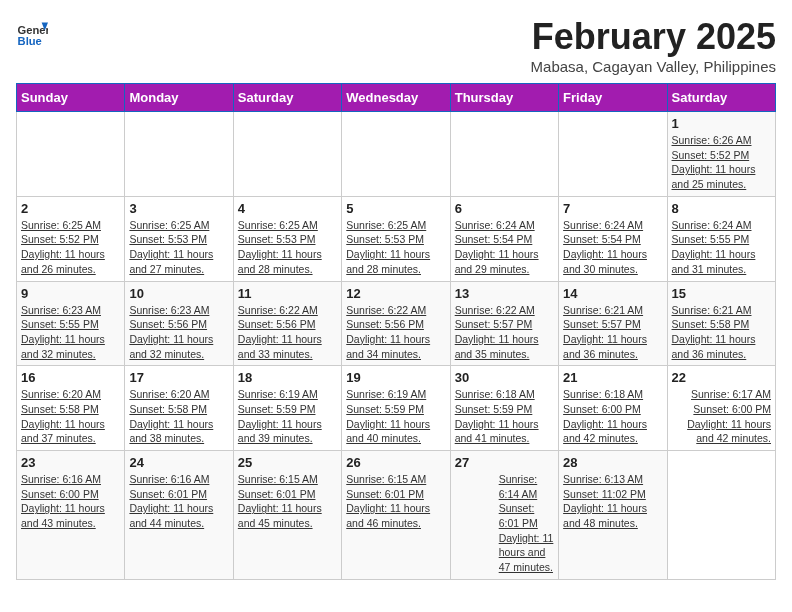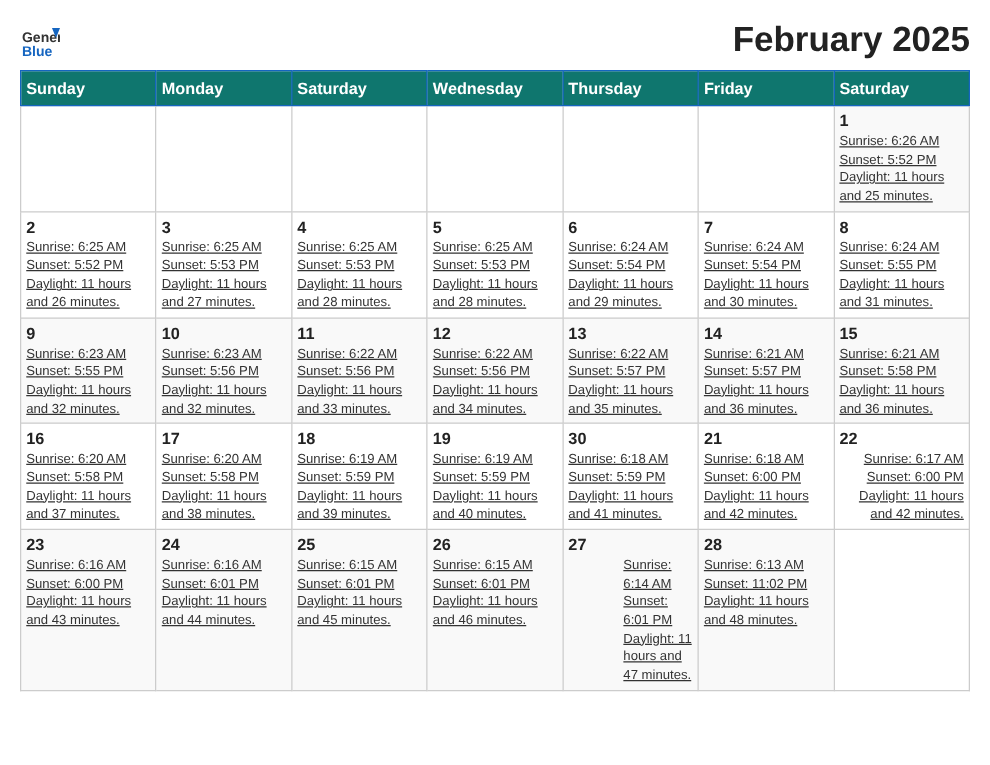--- a/index.html
+++ b/index.html
@@ -25,35 +25,35 @@
     }
     .logo-icon {
       width: 32px;
       height: 32px;
       margin-right: 2px;
     }
     .title-area {
       text-align: right;
     }
     .calendar-title {
-      font-size: 28px;
+      font-size: 36px;
       font-weight: bold;
       color: #222;
     }
     .calendar-subtitle {
       font-size: 15px;
       color: #444;
     }
     table {
       width: 100%;
       border-collapse: collapse;
       font-size: 11px;
     }
     thead tr th {
-      background-color: #0f766e;
+      background-color: #a21caf;
       color: #fff;
       padding: 6px 4px;
       text-align: left;
       font-size: 13px;
       font-weight: bold;
       border: 1px solid #1565c0;
     }
     tbody tr td {
       border: 1px solid #ccc;
       vertical-align: top;
@@ -88,20 +88,21 @@
 <div class="header-area">
   <div class="logo">
     <svg class="logo-icon" viewBox="0 0 40 40">
       <text x="2" y="22" font-size="14" font-weight="bold" fill="#333">General</text>
       <text x="2" y="36" font-size="14" font-weight="bold" fill="#1565c0">Blue</text>
       <polygon points="32,8 40,8 36,18" fill="#1565c0"></polygon>
     </svg>
   </div>
   <div class="title-area">
     <div class="calendar-title">February 2025</div>
+    <div class="calendar-subtitle">Mabasa, Cagayan Valley, Philippines</div>
   </div>
 </div>
 
 <table>
   <thead>
     <tr>
     <th>Sunday</th>
         <th>Monday</th>
         <th>Saturday</th>
         <th>Wednesday</th>

